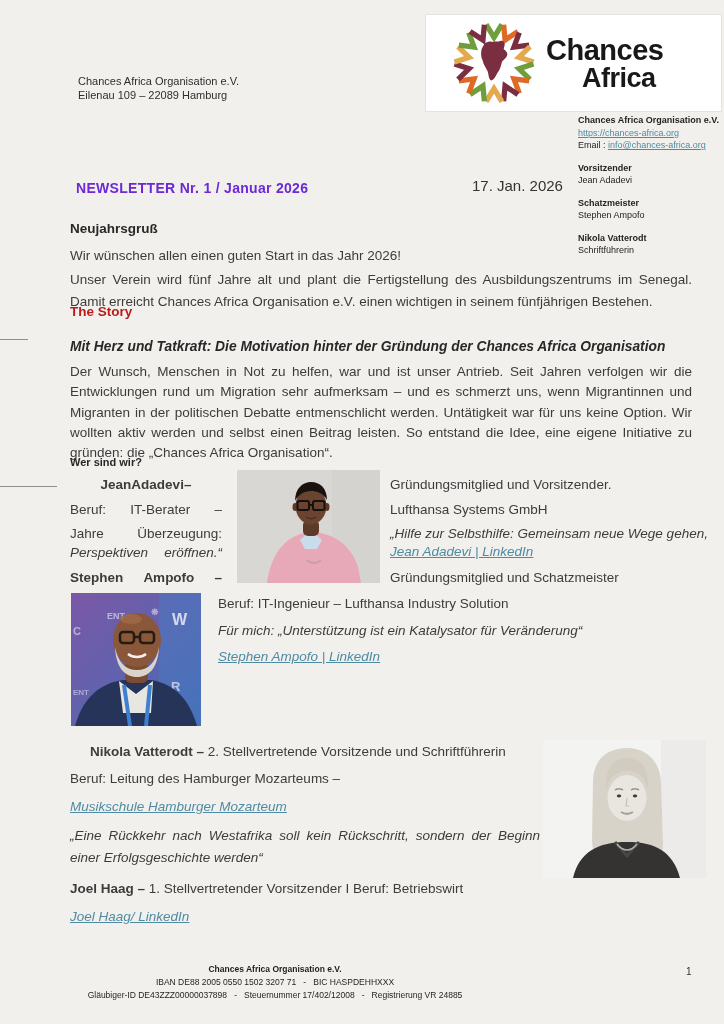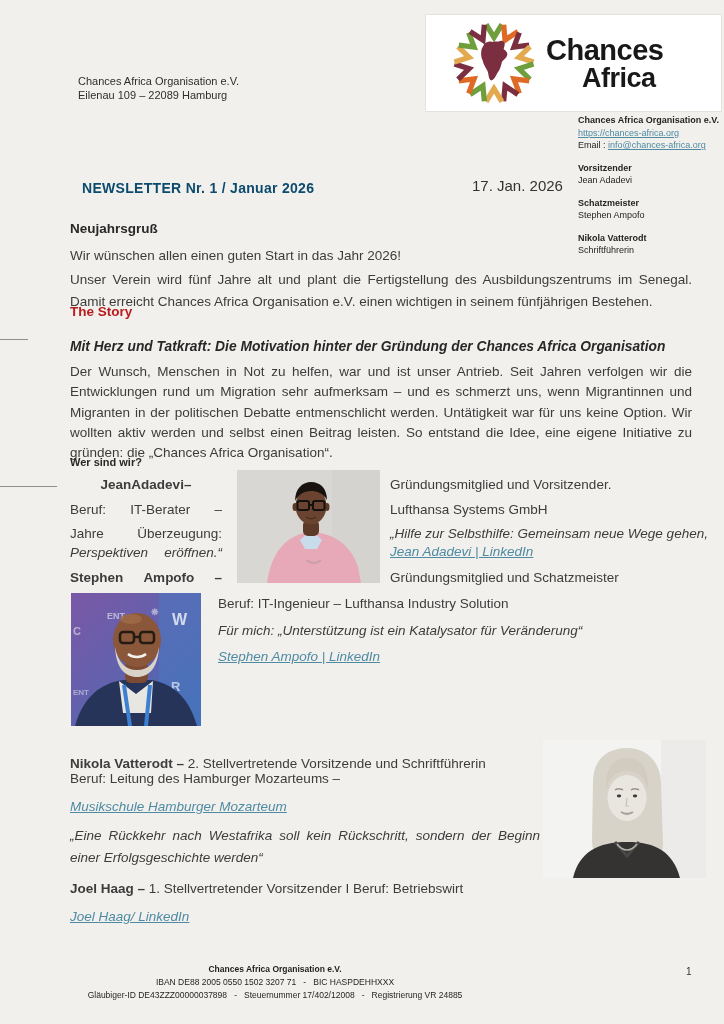--- a/index.html
+++ b/index.html
@@ -29,21 +29,21 @@
   #logo-icon { margin-left:24px; flex:0 0 auto; }
   #logo-words { margin-left:8px; color:#181818; }
   #logo-w1 { font-size:29px; font-weight:bold; line-height:29px; letter-spacing:-0.5px; }
   #logo-w2 { font-size:27px; font-weight:bold; line-height:26px; margin-left:36px; letter-spacing:-0.5px; }
 
   
   #sidebar { left:578px; top:114px; width:142px; font-size:9px; line-height:12.5px; color:#242424; }
   .sb-gap { height:10px; }
 
   
-  #nl-title { left:82px; top:180px; font-size:14px; font-weight:bold; color:#0c4a6e; letter-spacing:0.3px;text-align:center; }
+  #nl-title { left:76px; top:180px; font-size:14px; font-weight:bold; color:#6d28d9; letter-spacing:0.3px;text-align:center; }
   #nl-date { left:472px; top:177px; font-size:15px; color:#333; }
 
   
   #h-neu   { left:70px; top:221px; font-size:13.5px; color:#282828; }
   #p-wish  { left:70px; top:246px; }
   #p-intro { left:70px; top:269px; width:622px; line-height:21.5px; }
   #h-story { left:70px; top:304px; font-size:13.5px; color:#b91c1c; }
   #h-motiv { left:70px; top:339px; font-size:13.8px; color:#282828; }
   #p-story { left:70px; top:362px; width:622px; line-height:20.3px; }
   #h-wer   { left:70px; top:456px; font-size:11px; color:#282828; }
@@ -274,21 +274,21 @@
     </svg>
   </div>
 
   <div id="stephen-text" class="abs">
     <div class="st" style="top:0;">Beruf: IT-Ingenieur – Lufthansa Industry Solution</div>
     <div class="st i" style="top:27px;">Für mich: „Unterstützung ist ein Katalysator für Veränderung“</div>
     <div class="st" style="top:53px;"><span class="link">Stephen Ampofo | LinkedIn</span></div>
   </div>
 
   <div id="nikola" class="abs">
-    <div class="nk" style="top:12px;">
+    <div class="nk" style="top:0;margin-left:20px;">
       <span class="b">Nikola Vatterodt –</span><span class="name-rest"> 2. Stellvertretende Vorsitzende und Schriftführerin</span>
     </div>
     <div class="nk" style="top:27px;">Beruf: Leitung des Hamburger Mozarteums –</div>
     <div class="nk" style="top:55px;"><span class="link">Musikschule Hamburger Mozarteum</span></div>
     <div class="nk i just" id="nikola-quote" style="top:81px;">„Eine Rückkehr nach Westafrika soll kein Rückschritt, sondern der Beginn einer Erfolgsgeschichte werden“</div>
   </div>
 
   <div id="nikola-photo" class="abs">
     <svg width="163" height="138" viewBox="0 0 163 138">
       <rect width="163" height="138" fill="#f3f3f2"></rect>

